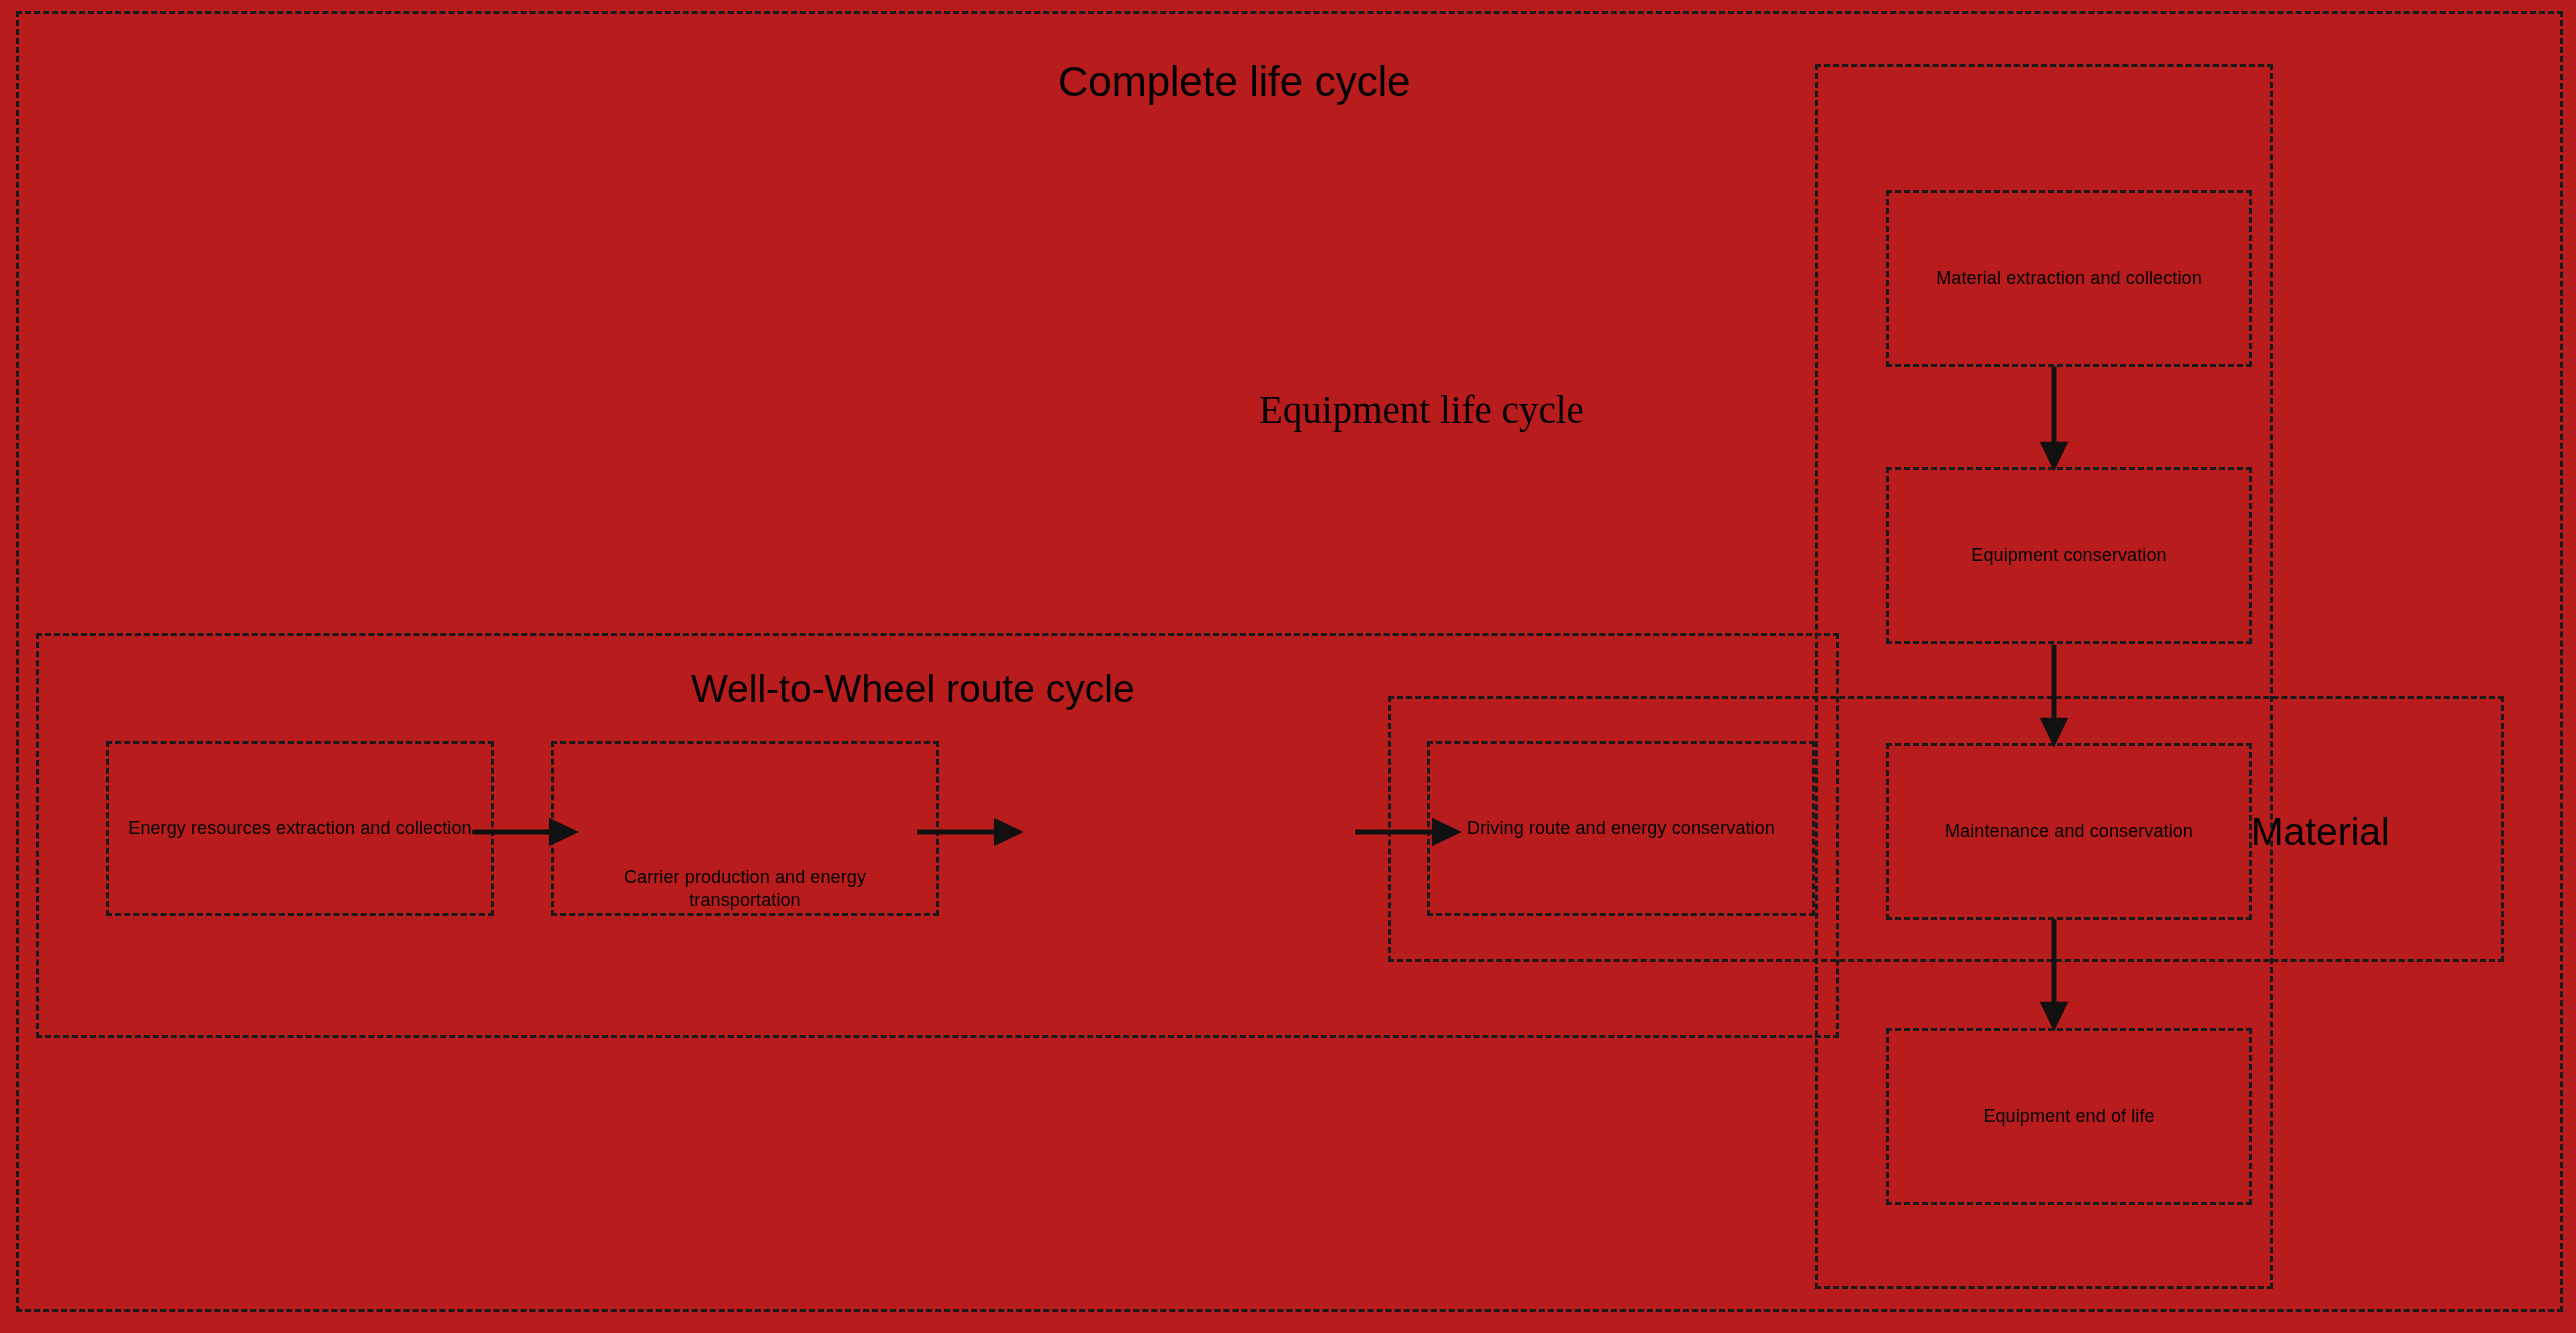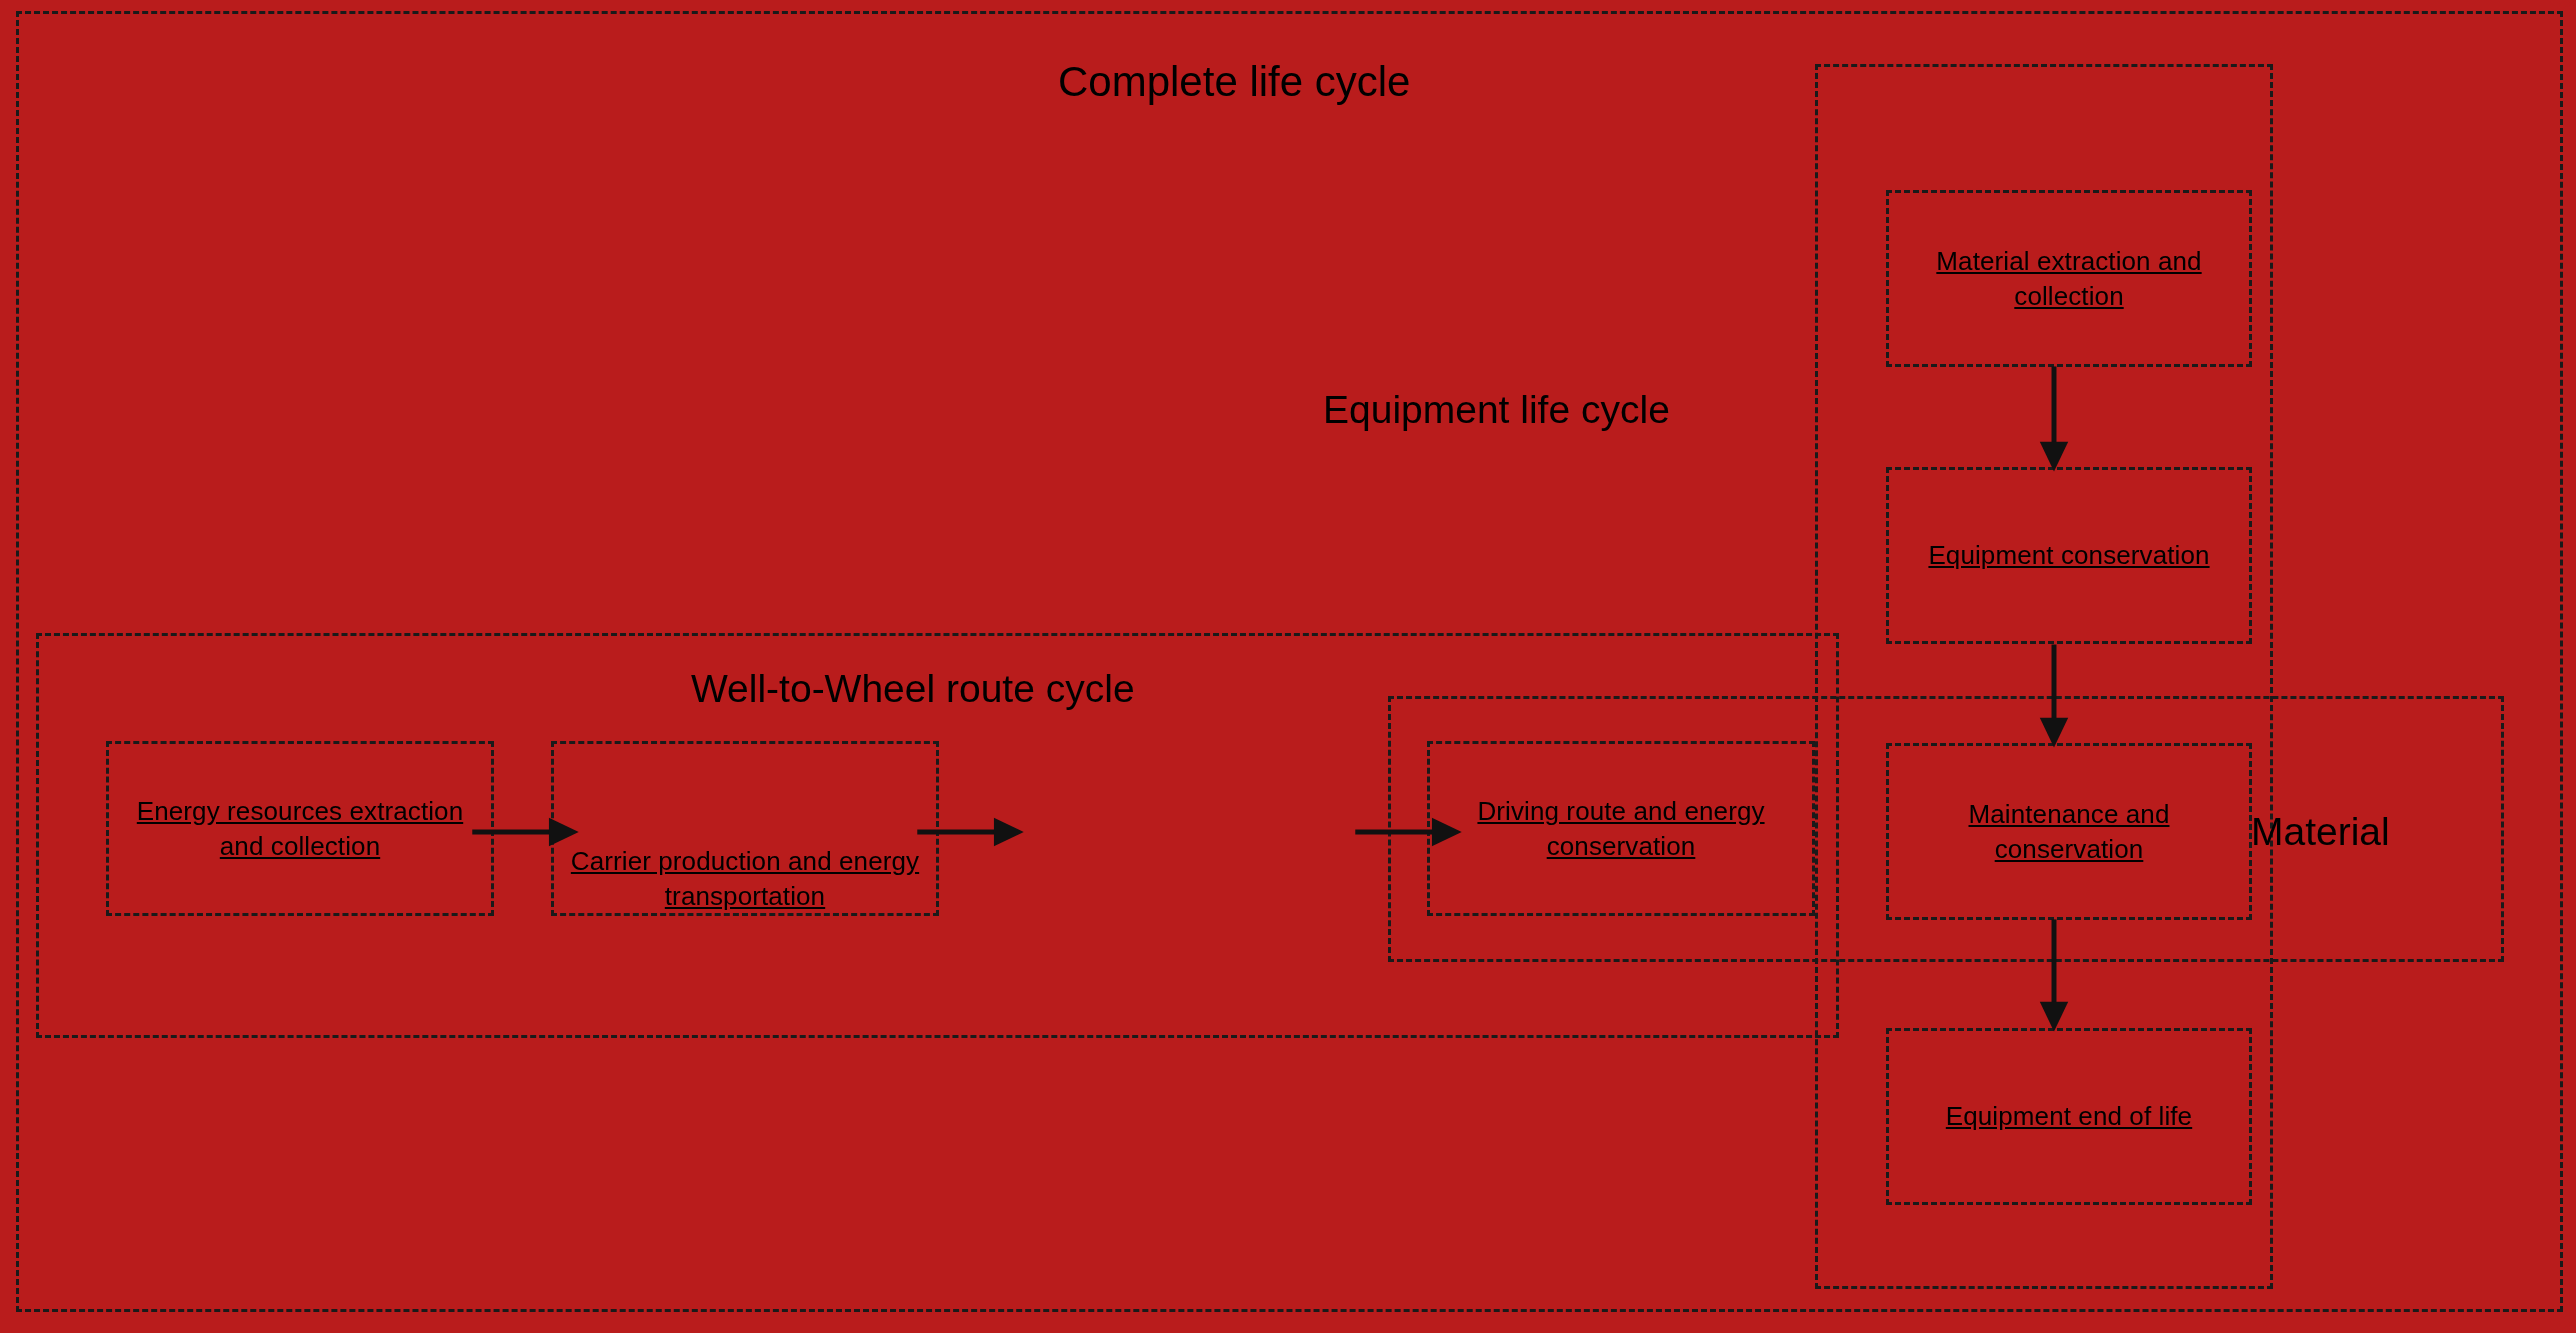--- a/index.html
+++ b/index.html
@@ -34,25 +34,24 @@
     box-sizing: border-box;
     border: 3.6px dashed #1a1a1a;
     background: transparent;
     display: flex;
     align-items: center;
     justify-content: center;
     text-align: center;
     padding: 0 13px;
   }
   .pbox .pbox-label {
-    font-size: 26px;
+    font-size: 18px;
     line-height: 1.32;
     letter-spacing: 0.1px;
     color: #000;
-    text-decoration: underline;
   }
 
   
   .scope-title {
     position: absolute;
     font-size: 42px;
     line-height: 1;
     color: #000;
     white-space: nowrap;
   }
@@ -73,21 +72,21 @@
   <div class="container" style="left:15.7px; top:11.4px; width:2547px; height:1301px;"></div>
 
   <div class="container" style="left:1815px; top:64px; width:458px; height:1225px;"></div>
 
   <div class="container" style="left:36px; top:633px; width:1803px; height:405px;"></div>
 
   <div class="container" style="left:1388px; top:696px; width:1116px; height:266px;"></div>
 
   <div class="scope-title" style="left:1058px; top:61px;">Complete life cycle</div>
 
-  <div class="scope-title mid" style="left:1323px; top:390px;">Equipment life cycle</div>
+  <div class="scope-title mid" style="left:1259px; top:390px;font-family:Liberation Serif, serif;">Equipment life cycle</div>
 
   <div class="scope-title small" style="left:691px; top:669px;">Well-to-Wheel route cycle</div>
 
   <div class="scope-title small" style="left:2251px; top:812px;">Material</div>
 
   <div class="pbox" style="left:106px; top:741px; width:388px; height:175px;">
     <span class="pbox-label">Energy resources extraction and collection</span>
   </div>
 
   <div class="pbox" style="left:551px; top:741px; width:388px; height:175px;align-items:flex-end;">

